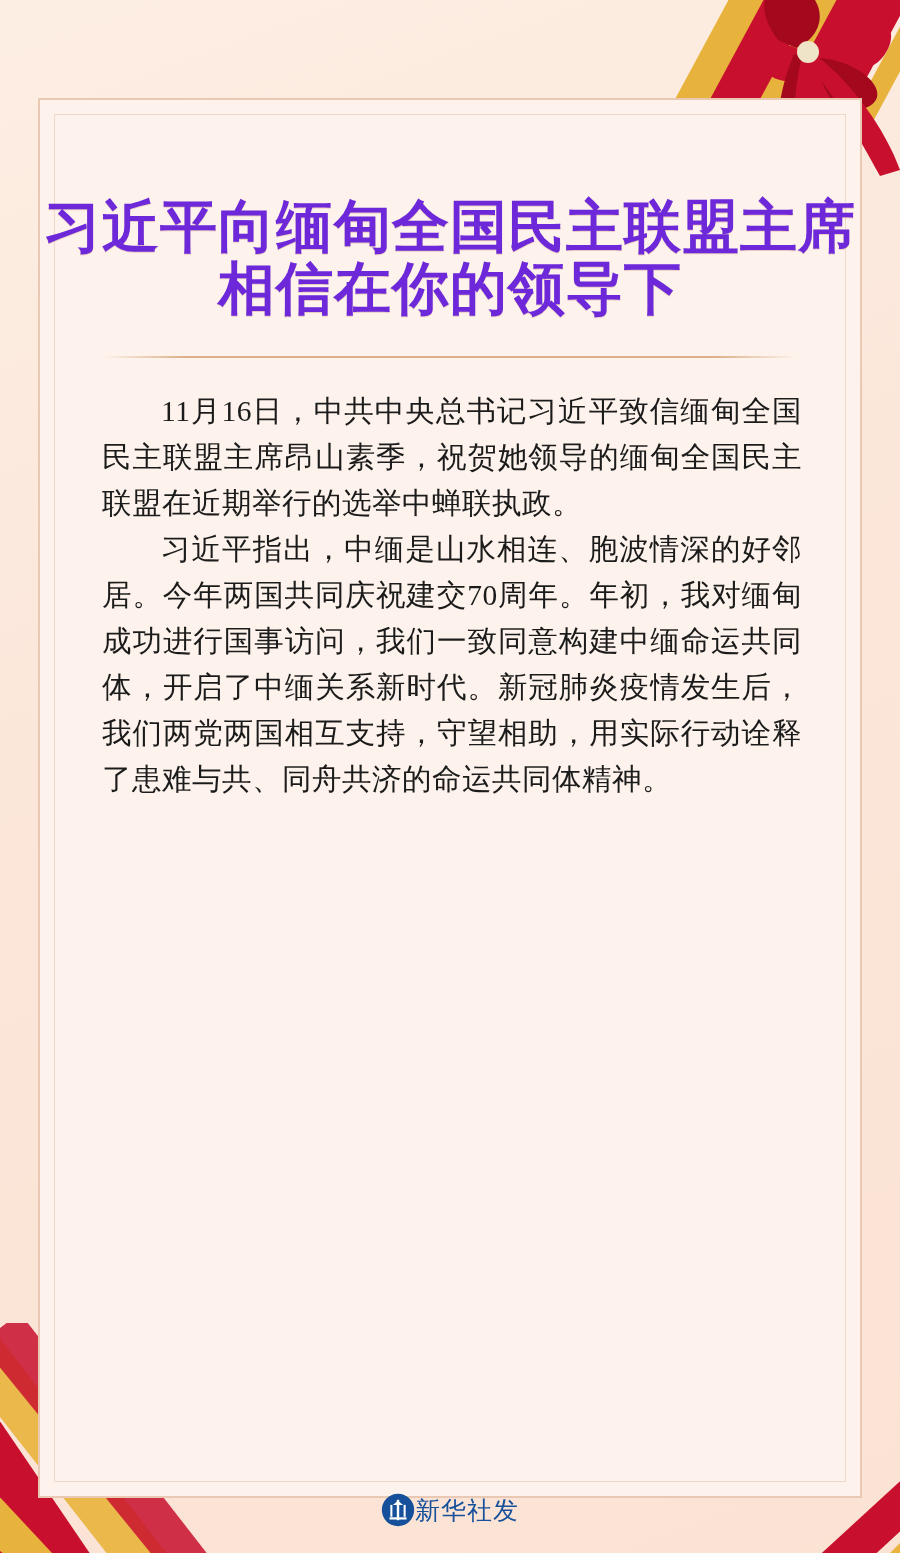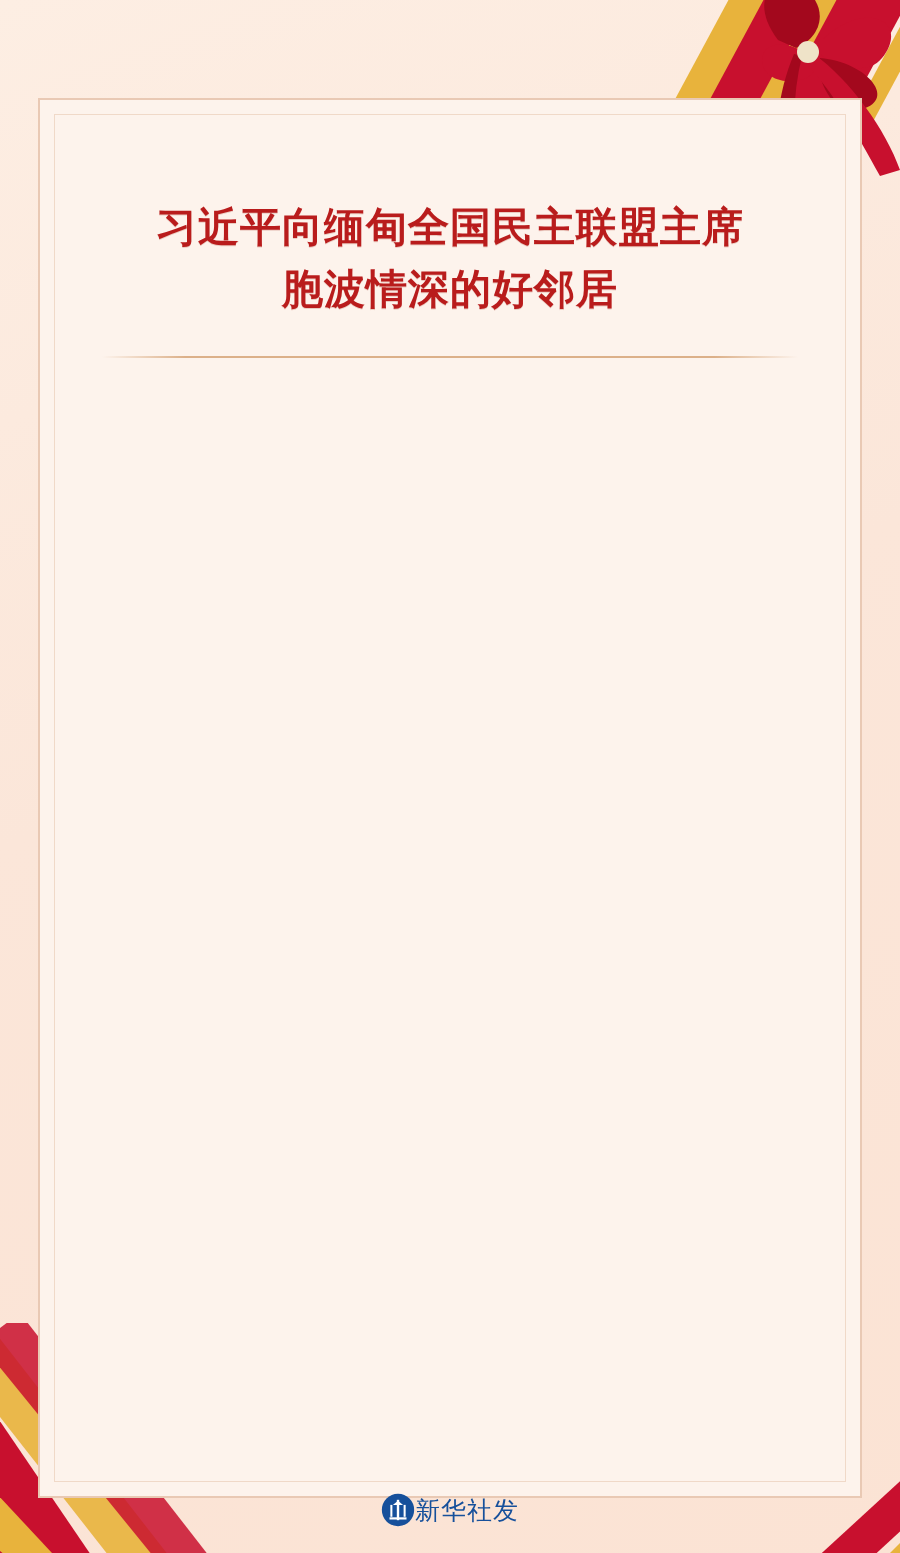--- a/index.html
+++ b/index.html
@@ -70,24 +70,24 @@
   }
 
   .title-wrap {
     position: absolute;
     left: 0;
     right: 0;
     top: 96px;
     text-align: center;
   }
   .title-line {
-    color: #b91c1c;
+    color: #6d28d9;
     font-family: "Liberation Serif", "DejaVu Serif", serif;
     font-weight: bold;
-    font-size: 41px;
+    font-size: 57px;
     line-height: 62px;
     letter-spacing: 1px;
     text-shadow: 0 1px 0 rgba(150,20,0,0.18);
   }
 
   .divider {
     position: absolute;
     left: 62px;
     right: 62px;
     top: 256px;
@@ -168,26 +168,28 @@
   <svg class="ribbon-br" viewBox="0 0 160 120">
     <path d="M160 10 L40 120 L95 120 L160 60 Z" fill="#c8102e"></path>
     <path d="M160 70 L110 120 L150 120 L160 110 Z" fill="#e8b33c"></path>
   </svg>
 
   <div class="card">
     <div class="card-inner"></div>
 
     <div class="title-wrap">
       <div class="title-line">习近平向缅甸全国民主联盟主席</div>
-      <div class="title-line">胞波情深的好邻居</div>
+      <div class="title-line">相信在你的领导下</div>
     </div>
 
     <div class="divider"></div>
 
     <div class="body-text">
+      <p>11月16日，中共中央总书记习近平致信缅甸全国民主联盟主席昂山素季，祝贺她领导的缅甸全国民主联盟在近期举行的选举中蝉联执政。</p>
+      <p>习近平指出，中缅是山水相连、胞波情深的好邻居。今年两国共同庆祝建交70周年。年初，我对缅甸成功进行国事访问，我们一致同意构建中缅命运共同体，开启了中缅关系新时代。新冠肺炎疫情发生后，我们两党两国相互支持，守望相助，用实际行动诠释了患难与共、同舟共济的命运共同体精神。</p>
     </div>
   </div>
 
   <div class="footer">
     <svg class="footer-logo" viewBox="0 0 40 40">
       <circle cx="20" cy="20" r="19" fill="#16509b"></circle>
       <rect x="18.6" y="8" width="2.8" height="24" fill="#ffffff"></rect>
       <rect x="11" y="14" width="2.4" height="14" fill="#ffffff"></rect>
       <rect x="26.6" y="14" width="2.4" height="14" fill="#ffffff"></rect>
       <rect x="10" y="28.6" width="20" height="2.6" fill="#ffffff"></rect>

